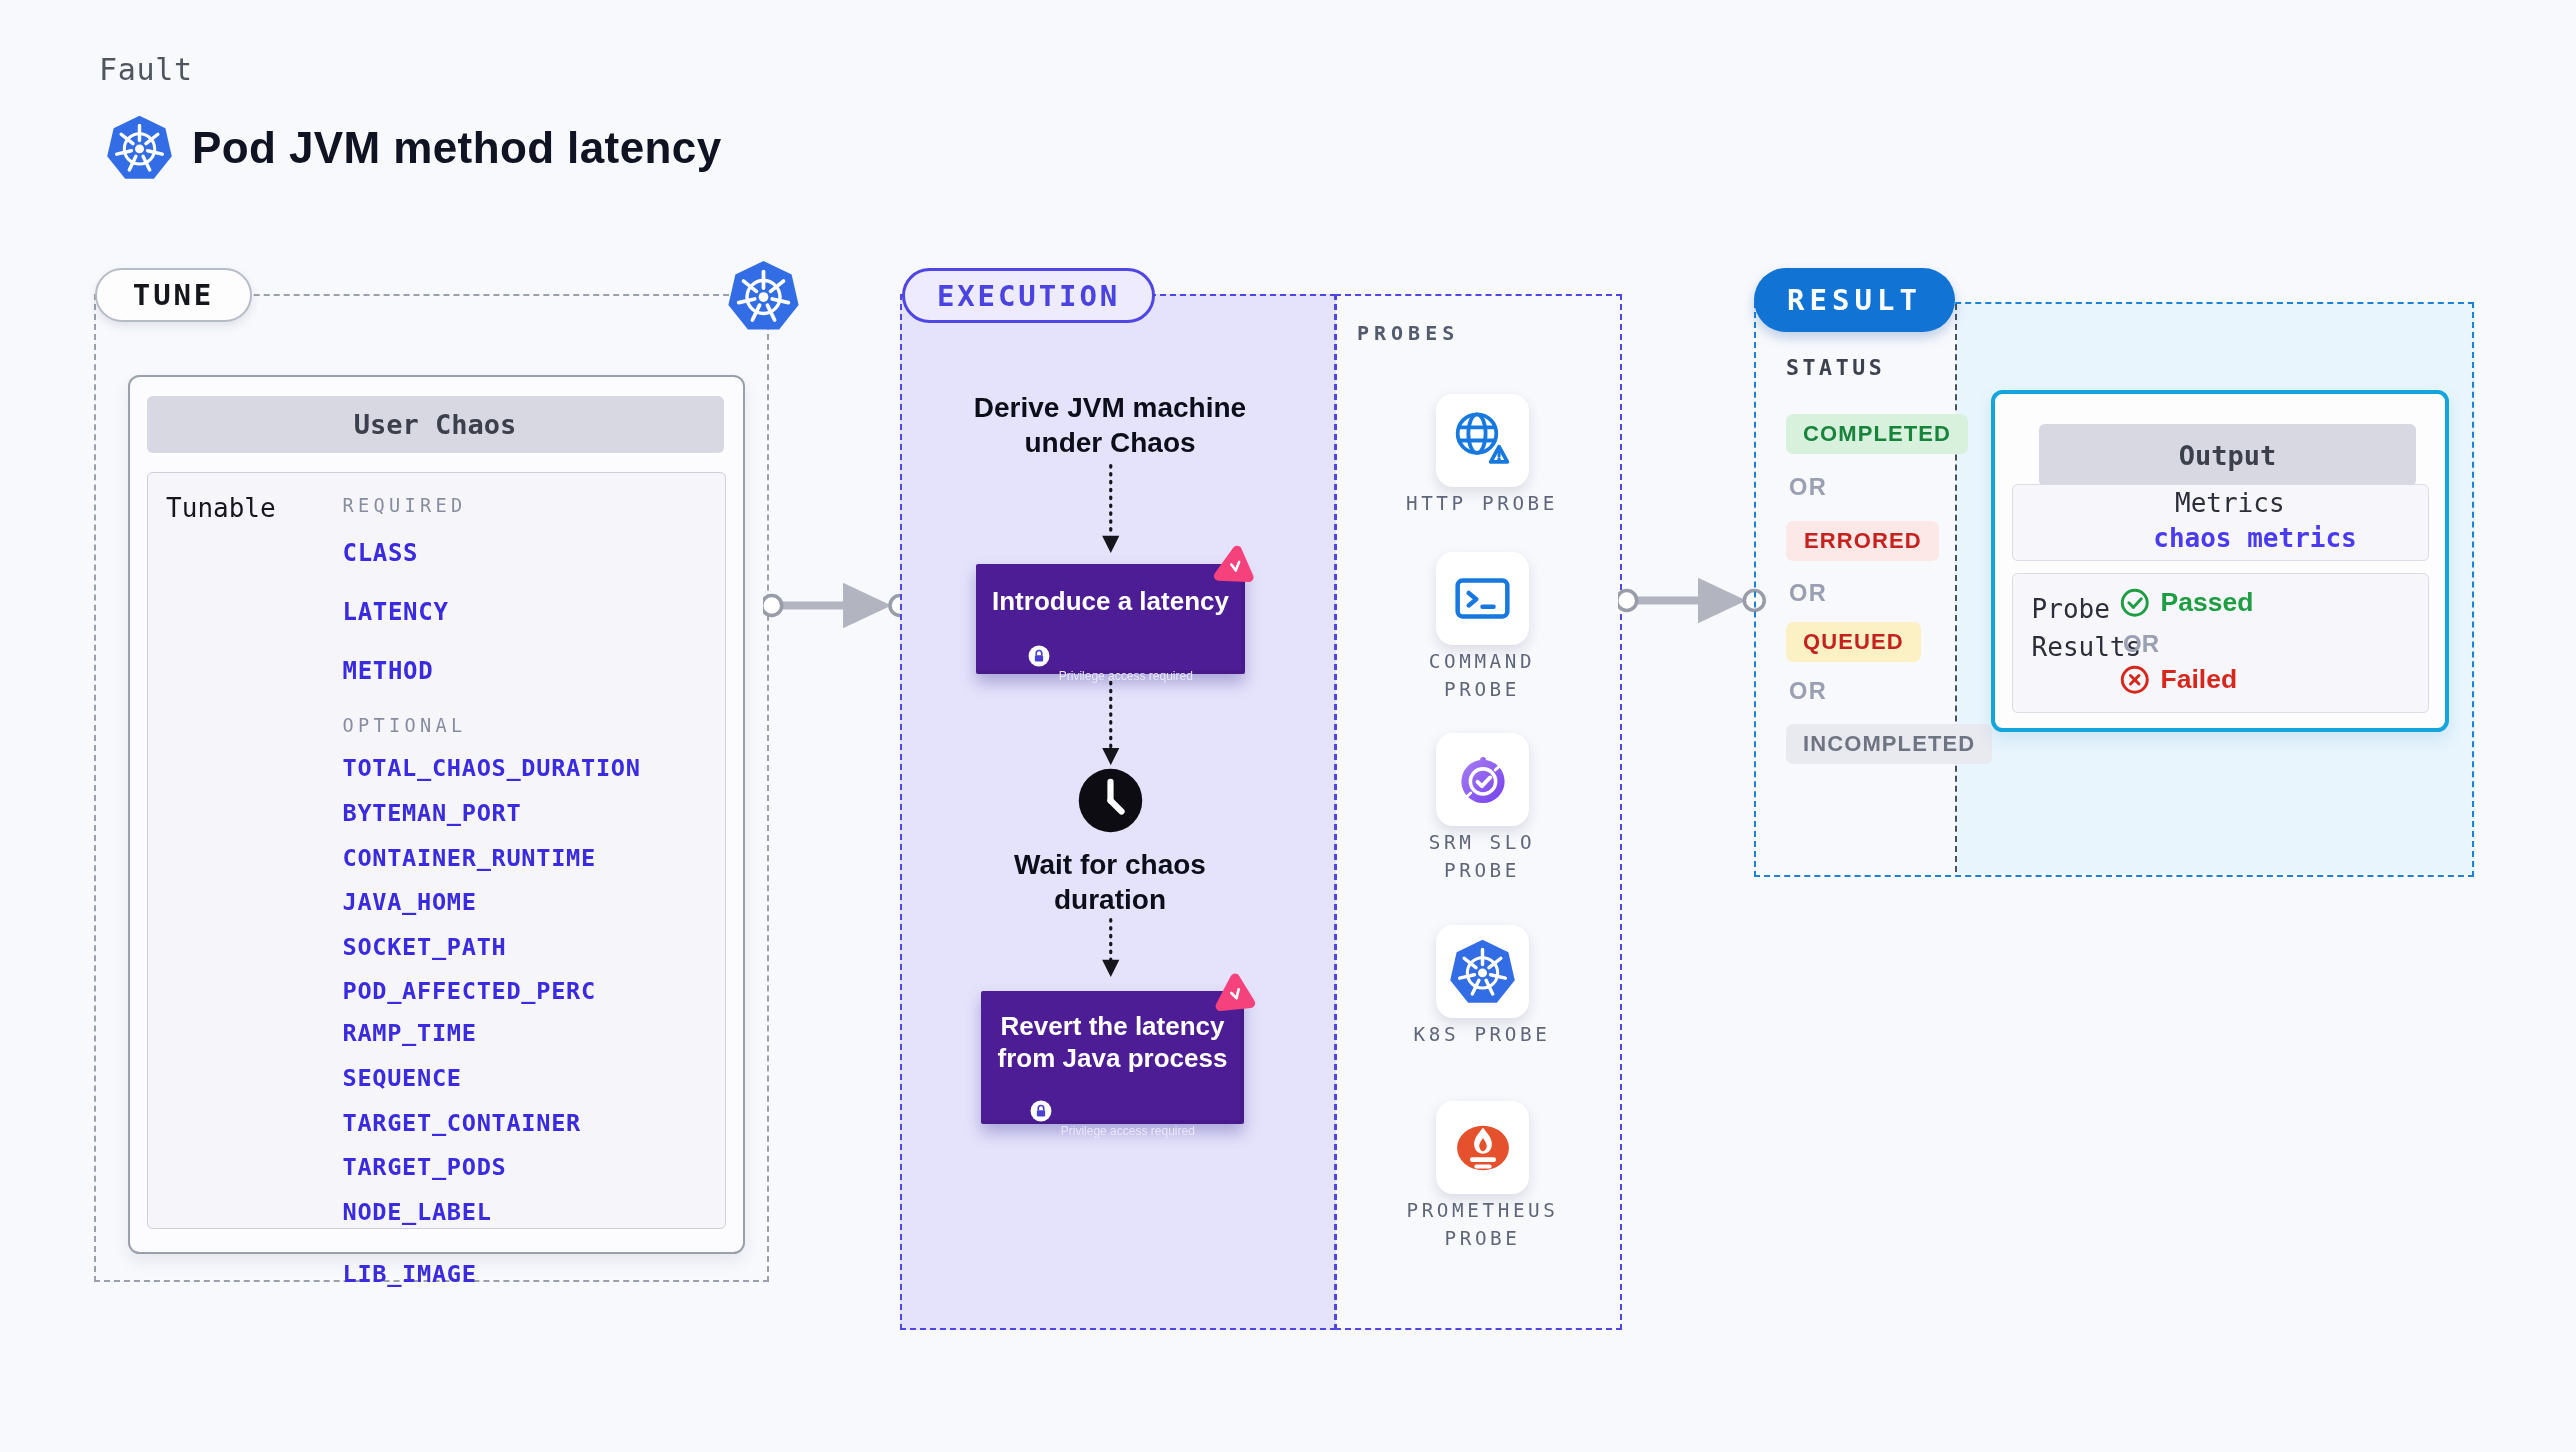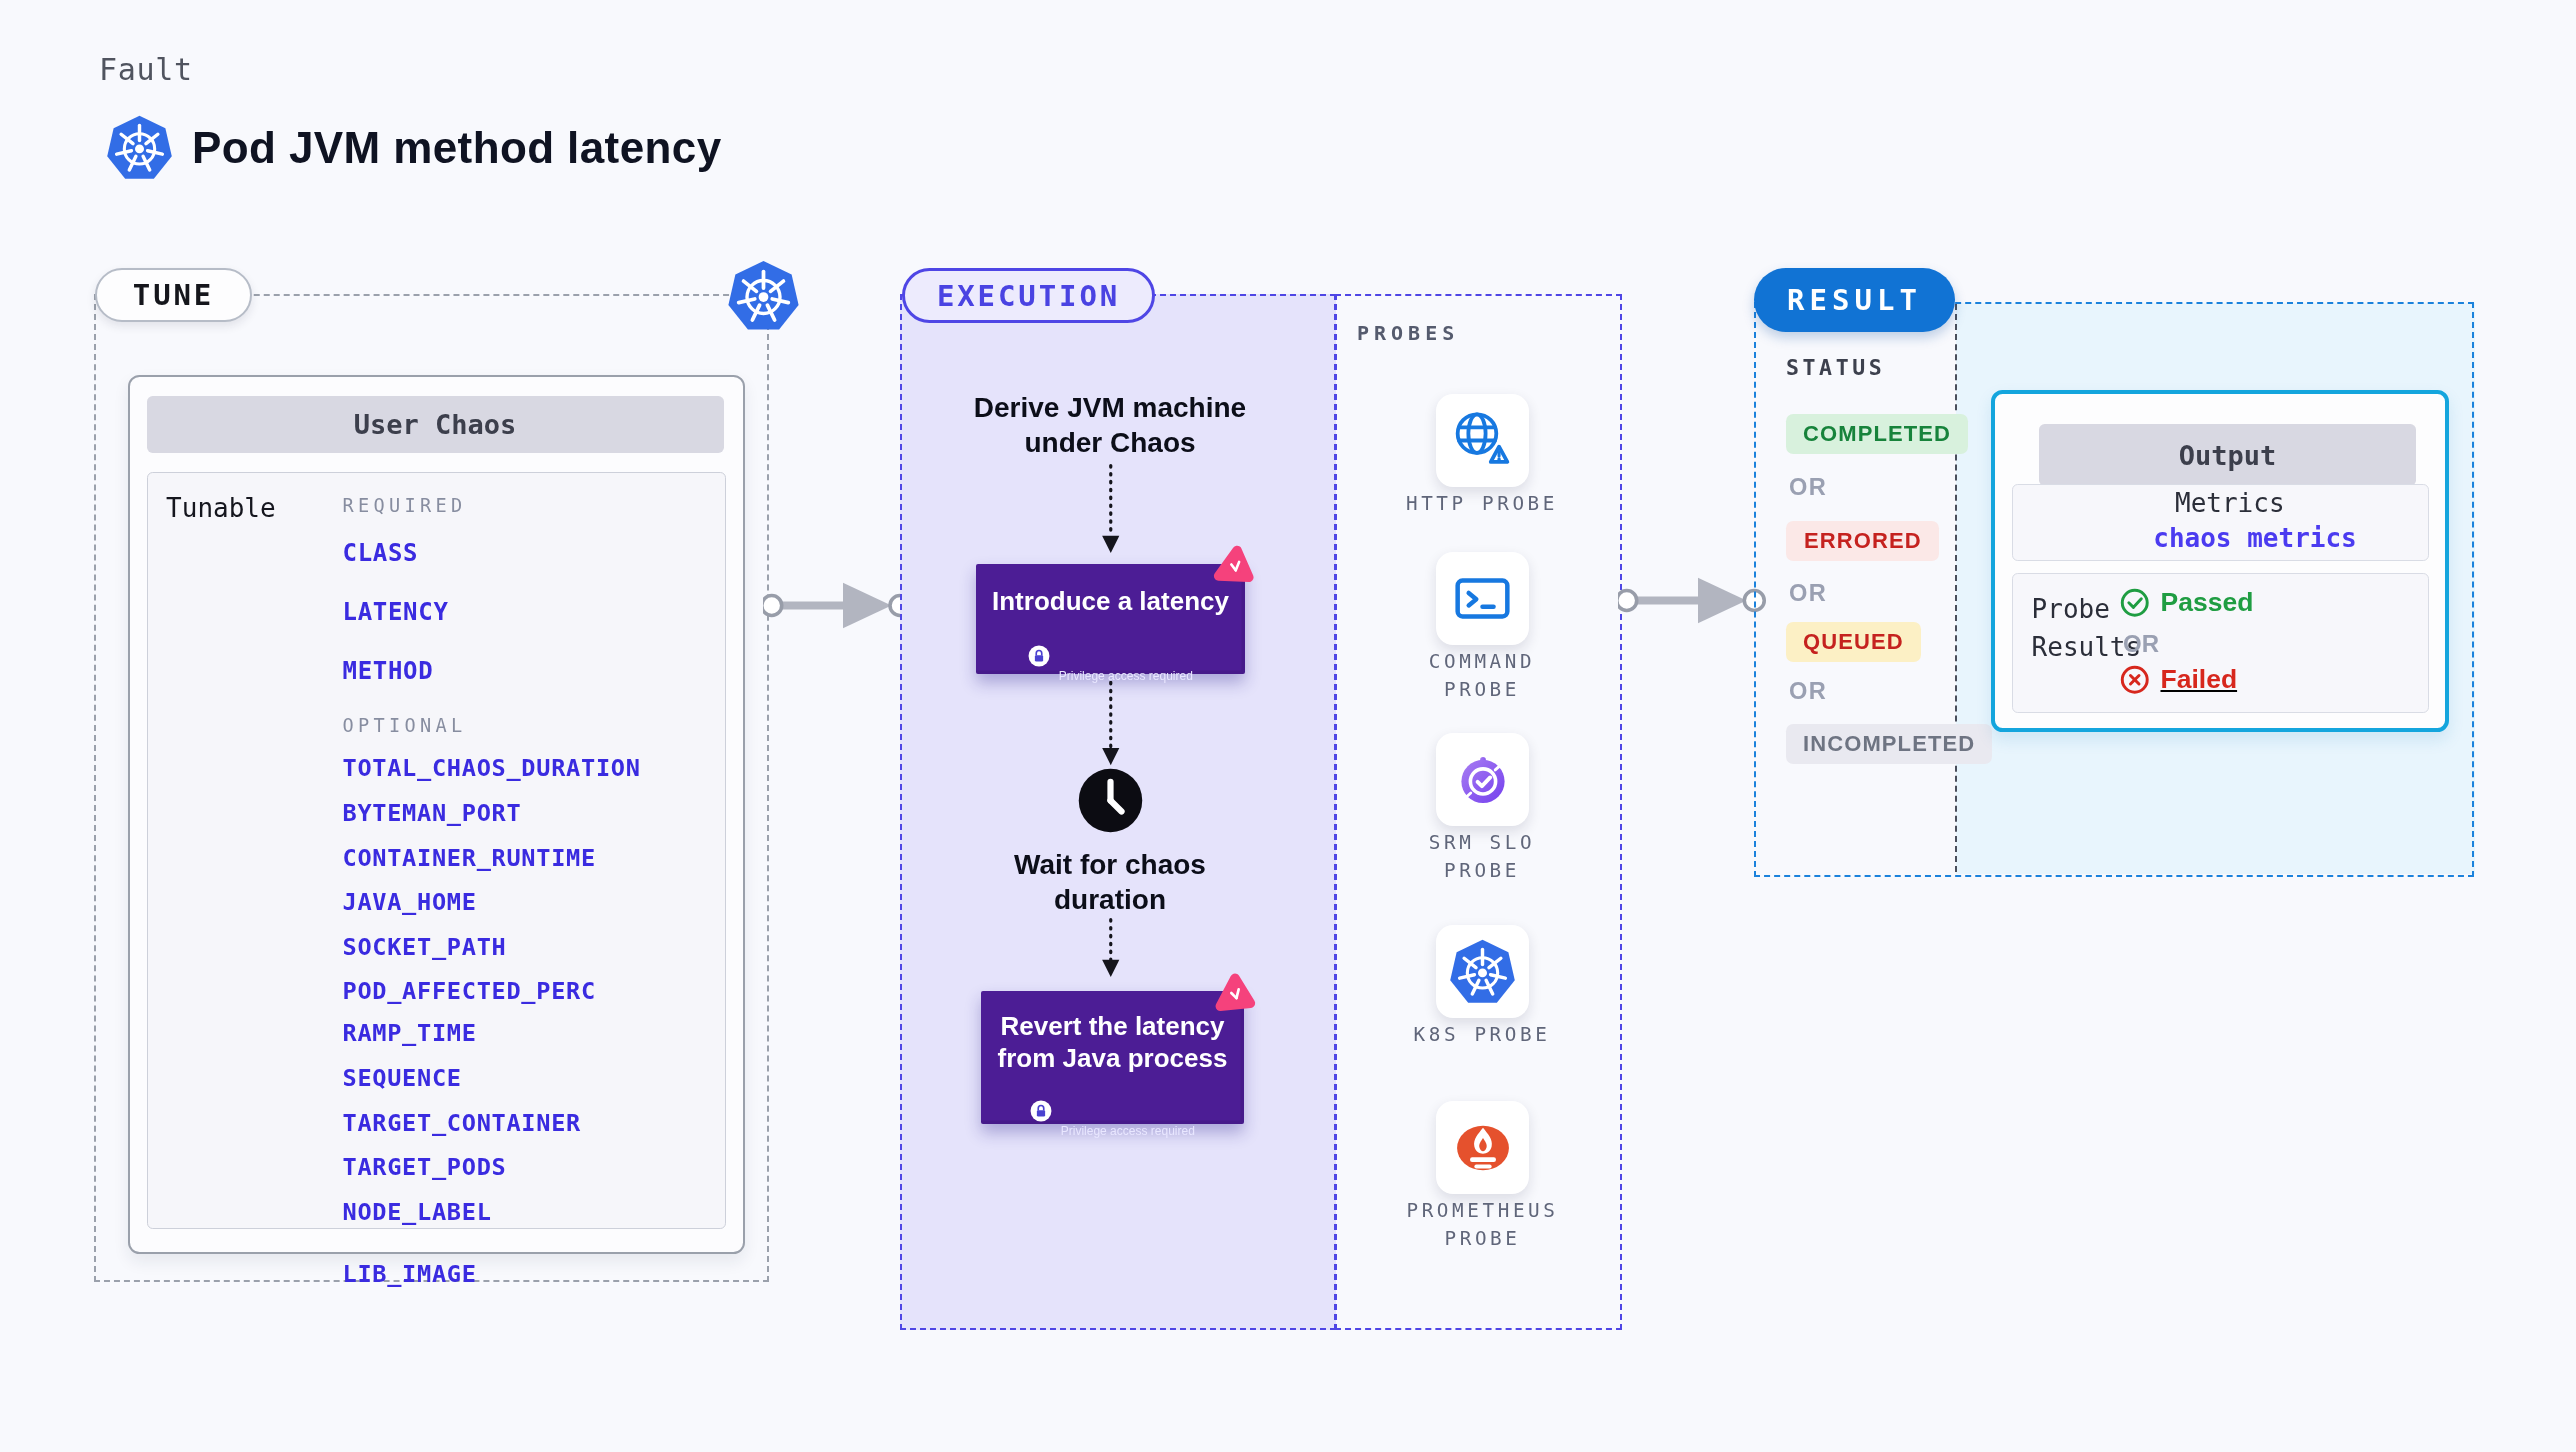--- a/index.html
+++ b/index.html
@@ -356,21 +356,21 @@
         <div>Probe</div>
         <div>Results</div>
       </div>
       <div class="abs" style="left:106px;top:13px;display:flex;align-items:center;gap:10px;">
         <svg width="31.5" height="31.5" viewBox="0 0 44 44">
             <use href="#checkCircle"></use>
           </svg>
         <span class="passed-txt">Passed</span>
       </div>
       <div class="abs out-or" style="left:110px;top:56px;">OR</div>
-      <div class="abs" style="left:106px;top:90px;display:flex;align-items:center;gap:10px;text-decoration:underline;">
+      <div class="abs" style="left:106px;top:90px;display:flex;align-items:center;gap:10px;">
         <svg width="31.5" height="31.5" viewBox="0 0 44 44">
             <use href="#xCircle"></use>
           </svg>
         <span class="failed-txt">Failed</span>
       </div>
     </div>
   </div>
 
 </div>
 

